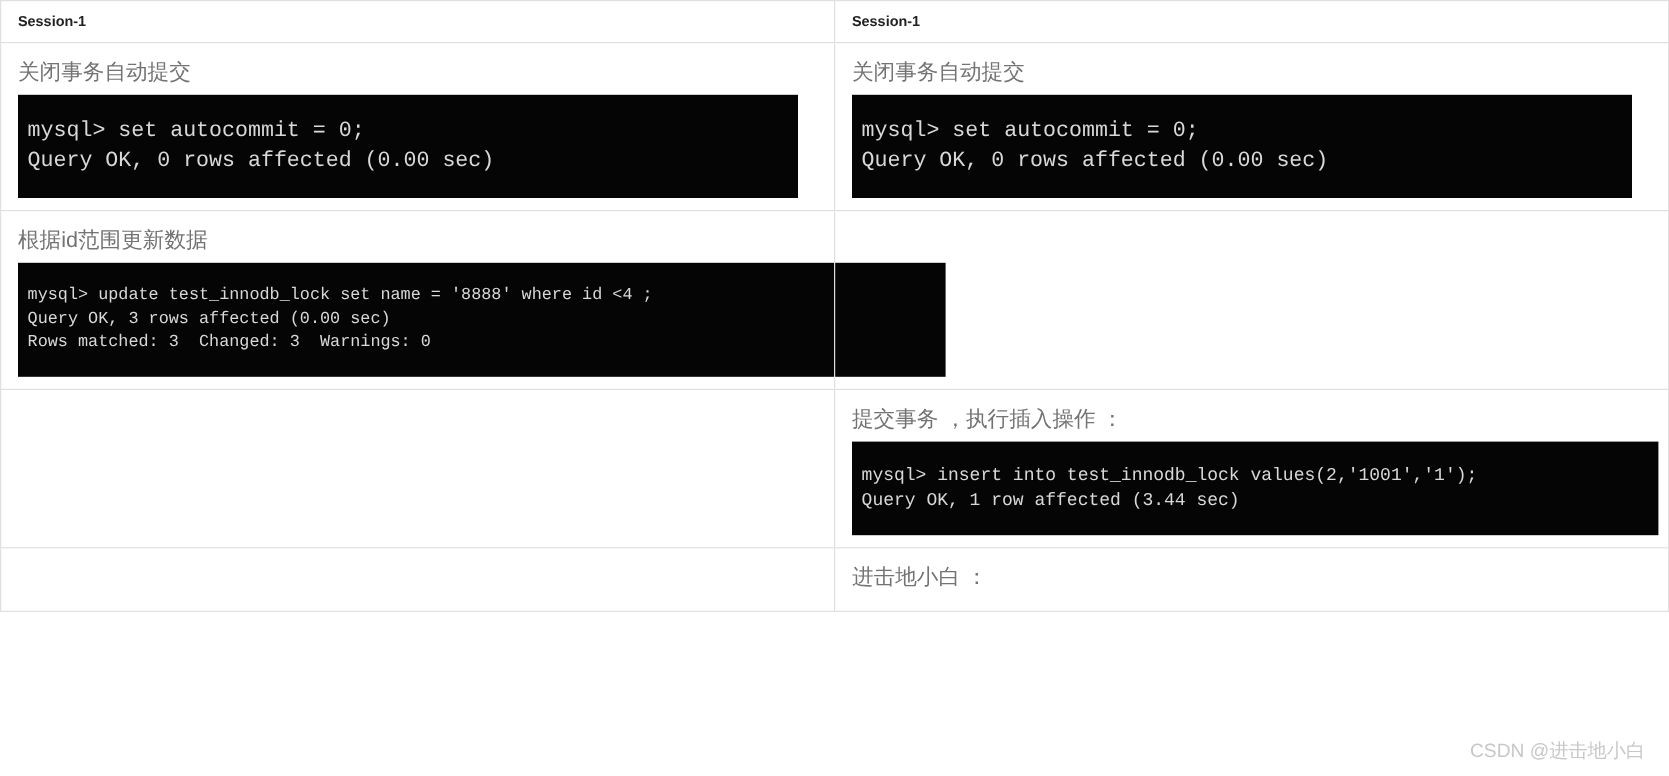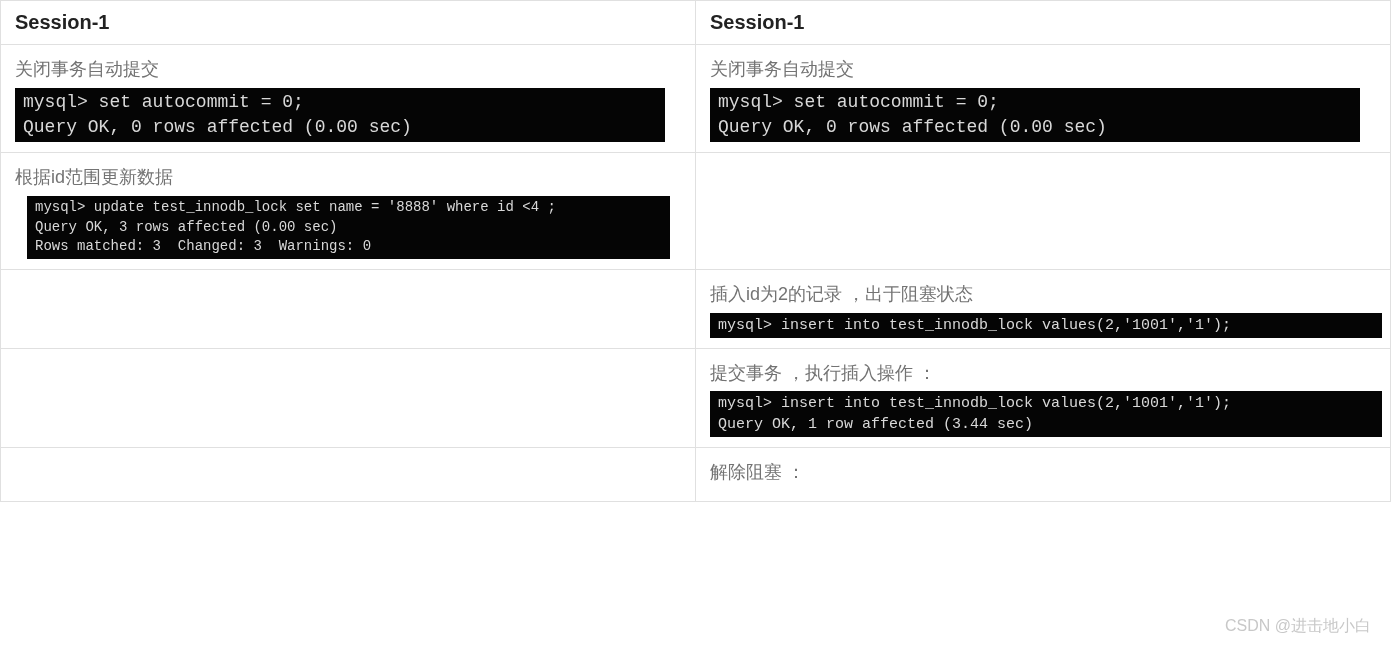--- a/index.html
+++ b/index.html
@@ -15,44 +15,44 @@
     table-layout: fixed;
   }
   table.main th, table.main td {
     border: 1px solid #e0e0e0;
     vertical-align: top;
     padding: 10px 14px;
   }
   table.main th {
     text-align: left;
     font-weight: bold;
-    font-size: 20px;
+    font-size: 12px;
     background: #fff;
     color: #222;
   }
   .desc {
     font-size: 18px;
     color: #737373;
     margin-bottom: 4px;
     line-height: 1.6;
   }
   .term {
     background: #050505;
     color: #d8d8d8;
     font-family: "Courier New", monospace;
-    padding: 2px 8px;
+    padding: 18px 8px;
     white-space: pre;
     line-height: 1.4;
     overflow: hidden;
   }
   .term.sz-lg { font-size: 18px; }
   .term.sz-md { font-size: 15px; }
   .term.sz-sm { font-size: 14px; }
   .w-650 { width: 650px; }
-  .w-640 { width: 643px; margin-left: 12px; }
+  .w-640 { width: 773px; }
   .w-672 { width: 672px; }
   .watermark {
     position: fixed;
     right: 20px;
     bottom: 10px;
     color: #c8c8c8;
     font-size: 16px;
     pointer-events: none;
     margin-top: 37px;
   }
@@ -85,34 +85,27 @@
           <div class="desc">根据id范围更新数据</div>
           <div class="term sz-sm w-640">mysql&gt; update test_innodb_lock set name = '8888' where id &lt;4 ;
 Query OK, 3 rows affected (0.00 sec)
 Rows matched: 3  Changed: 3  Warnings: 0</div>
         </td>
         <td></td>
       </tr>
       <tr>
         <td></td>
         <td>
-          <div class="desc">插入id为2的记录 ，出于阻塞状态</div>
-          <div class="term sz-md w-672">mysql&gt; insert into test_innodb_lock values(2,'1001','1');</div>
-        </td>
-      </tr>
-      <tr>
-        <td></td>
-        <td>
           <div class="desc">提交事务 ，执行插入操作 ：</div>
           <div class="term sz-md w-672">mysql&gt; insert into test_innodb_lock values(2,'1001','1');
 Query OK, 1 row affected (3.44 sec)</div>
         </td>
       </tr>
       <tr>
         <td></td>
         <td>
-          <div class="desc">解除阻塞 ：</div>
+          <div class="desc">进击地小白 ：</div>
         </td>
       </tr>
     </tbody>
 </table>
 
 <div class="watermark">CSDN @进击地小白</div>
 
 </body></html>

